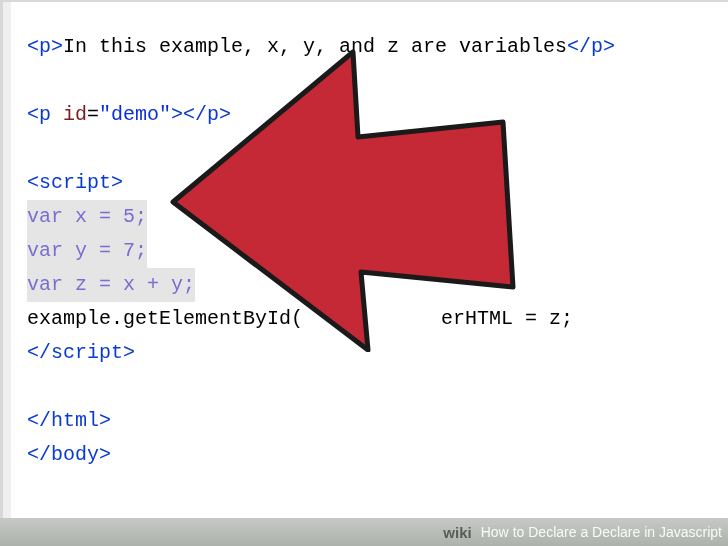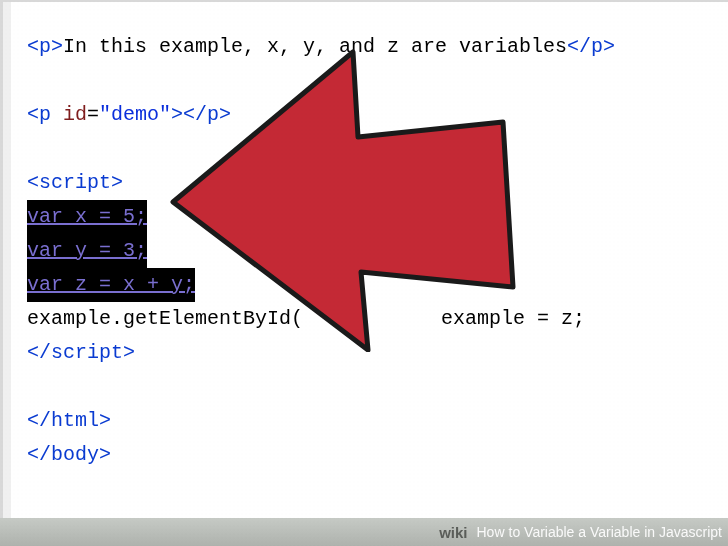--- a/index.html
+++ b/index.html
@@ -41,23 +41,22 @@
     .line {
       white-space: pre;
       position: relative;
     }
     .tag { color: #0a3bd1; }
     .attr-name { color: #7f1d1d; }
     .attr-val { color: #0a2edc; }
     .plain { color: #000; }
     .var { color: #7a6fd0; }
     .highlight {
-      background: #000000;
+      background: #e5e5e5;
       display: inline-block;
-      text-decoration: underline;
     }
     .footer {
       position: absolute;
       bottom: 0;
       left: 0;
       width: 100%;
       height: 28px;
       background: linear-gradient(to bottom, #c6cac5, #aeb2ad);
       display: flex;
       align-items: center;
@@ -108,25 +107,25 @@
     <div class="line">&nbsp;</div>
 
     <div class="line"><span class="tag">&lt;p</span><span class="attr-name"> id</span><span class="plain">=</span><span class="attr-val">"demo"</span><span class="tag">&gt;</span><span class="tag">&lt;/p&gt;</span></div>
 
     <div class="line">&nbsp;</div>
 
     <div class="line"><span class="tag">&lt;script&gt;</span></div>
 
     <div class="line"><span class="var highlight">var x = 5;</span></div>
 
-    <div class="line"><span class="var highlight">var y = 3;</span></div>
+    <div class="line"><span class="var highlight">var y = 7;</span></div>
 
     <div class="line"><span class="var highlight">var z = x + y;</span></div>
 
-    <div class="line"><span class="plain">example.getElementById(</span><span style="display:inline-block;width:138px;"></span><span class="plain">example = z;</span></div>
+    <div class="line"><span class="plain">example.getElementById(</span><span style="display:inline-block;width:138px;"></span><span class="plain">erHTML = z;</span></div>
 
     <div class="line"><span class="tag">&lt;/script&gt;</span></div>
 
     <div class="line">&nbsp;</div>
 
     <div class="line"><span class="tag">&lt;/html&gt;</span></div>
 
     <div class="line"><span class="tag">&lt;/body&gt;</span></div>
 
   </div>
@@ -140,16 +139,16 @@
              L 218 250 
              L 225 328 
              Z" stroke-linejoin="round" stroke-width="5" style="stroke:#1a1a1a" fill="#c42935"></path>
   </svg>
 
 </div>
 
 <div class="footer">
   <span class="brand">wiki</span>
     <span class="how">How</span>
-    <span class="title"> to Variable a Variable in Javascript</span>
+    <span class="title"> to Declare a Declare in Javascript</span>
 </div>
 
 <div class="noise"></div>
 
 </body></html>

